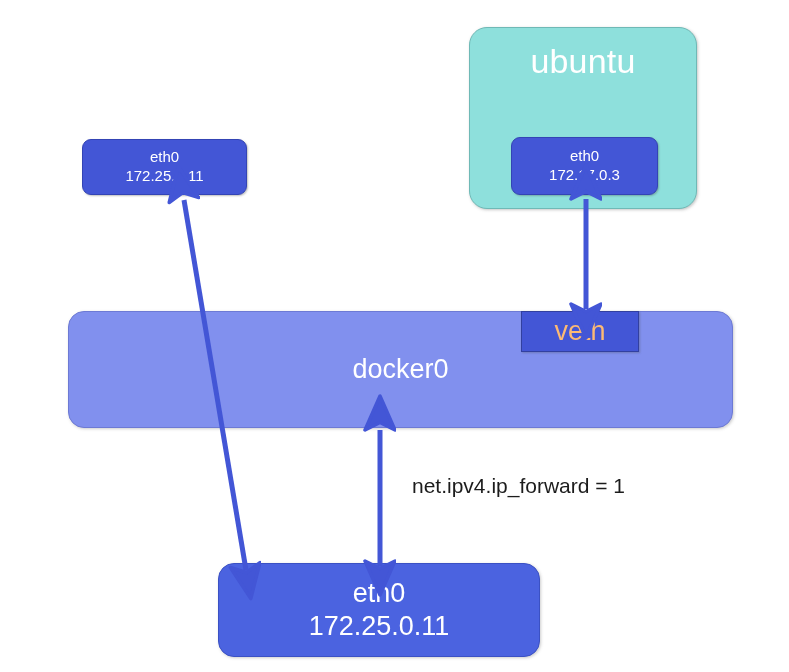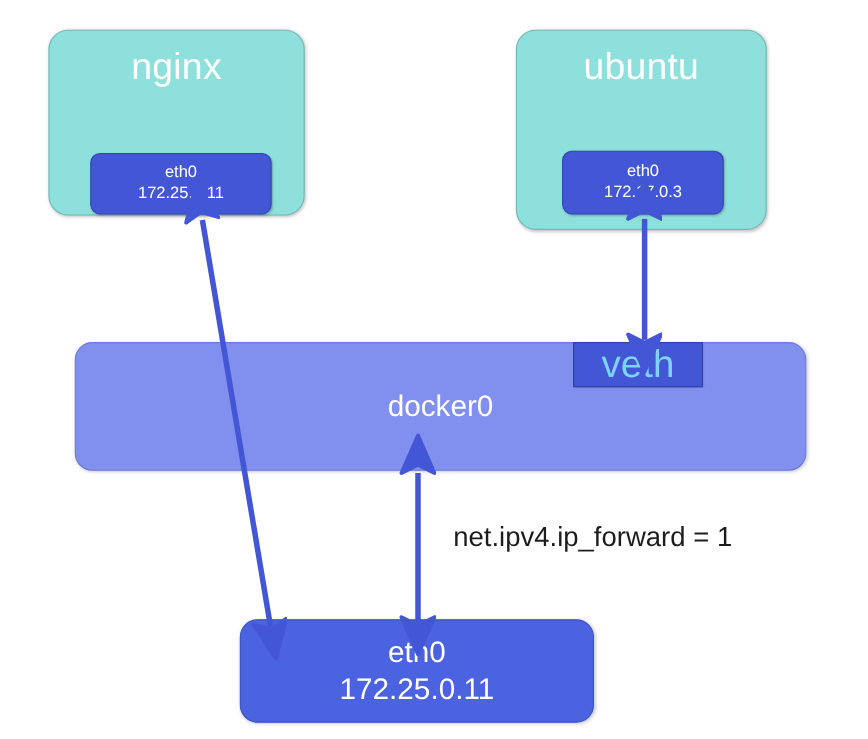--- a/index.html
+++ b/index.html
@@ -81,22 +81,22 @@
 
   
   .veth-box {
     position: absolute;
     box-sizing: border-box;
     background: #4356d6;
     border: 1px solid #32409f;
     display: flex;
     align-items: center;
     justify-content: center;
-    color: #7dd3fc;
-    font-size: 35px;
+    color: #fdba74;
+    font-size: 27px;
     box-shadow: 1px 1px 2px rgba(70,70,70,0.3);
   }
 
   
   .host-box {
     background: #4b63e0;
     border: 1px solid #3b51c4;
     border-radius: 16px;
     box-shadow: 1px 1px 3px rgba(90,90,90,0.3);
     justify-content: center;
@@ -104,43 +104,40 @@
   .host-label {
     font-size: 27px;
     color: #ffffff;
     line-height: 1.22;
   }
 
   
   .annotation {
     position: absolute;
     color: #1c1c1c;
-    font-size: 25px;
+    font-size: 21px;
     white-space: nowrap;
     text-align: right;
   }
 
   
   #arrows {
     position: absolute;
     left: 0;
     top: 0;
     width: 789px;
     height: 672px;
     pointer-events: none;
   }
 </style>
 </head>
 <body>
 
 <div id="canvas">
 
-  <div class="node container-box" style="left:44px; top:27px; width:233px; height:169px;">
-    <div class="container-title">nginx</div>
-  </div>
   <div class="iface-badge" style="left:82px; top:139px; width:165px; height:56px;">
     <div>eth0</div>
     <div>172.25.0.11</div>
   </div>
 
   <div class="node container-box" style="left:469px; top:27px; width:228px; height:182px;">
     <div class="container-title">ubuntu</div>
   </div>
   <div class="iface-badge" style="left:511px; top:137px; width:147px; height:58px;">
     <div>eth0</div>

